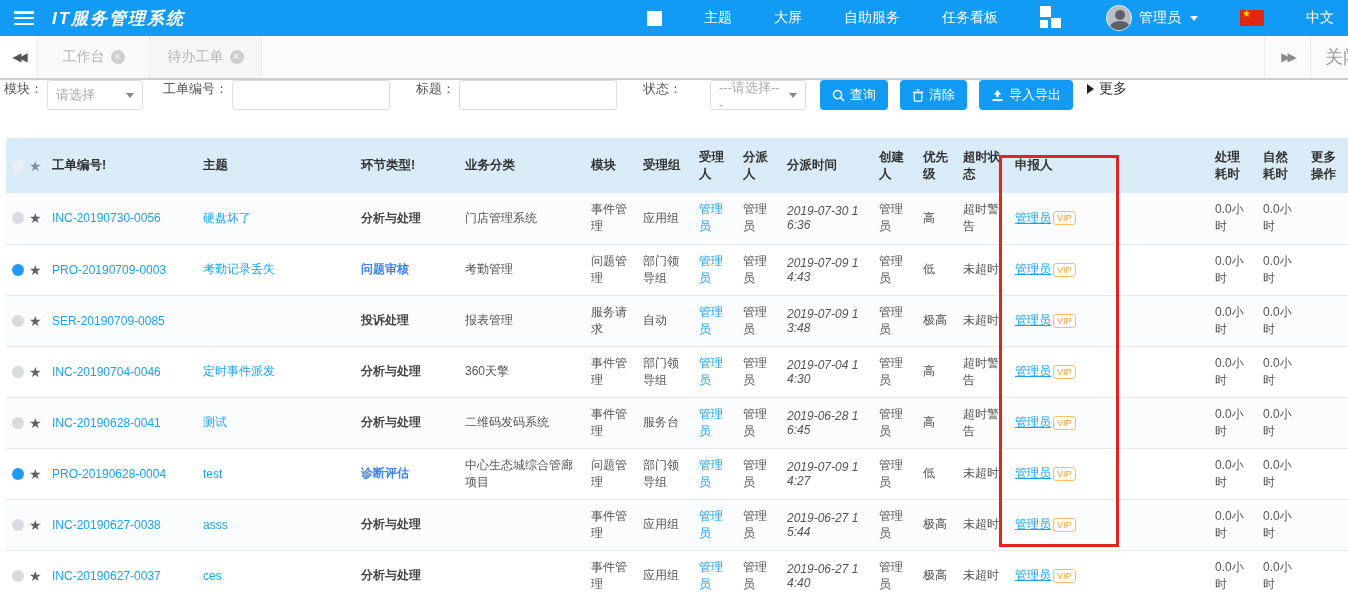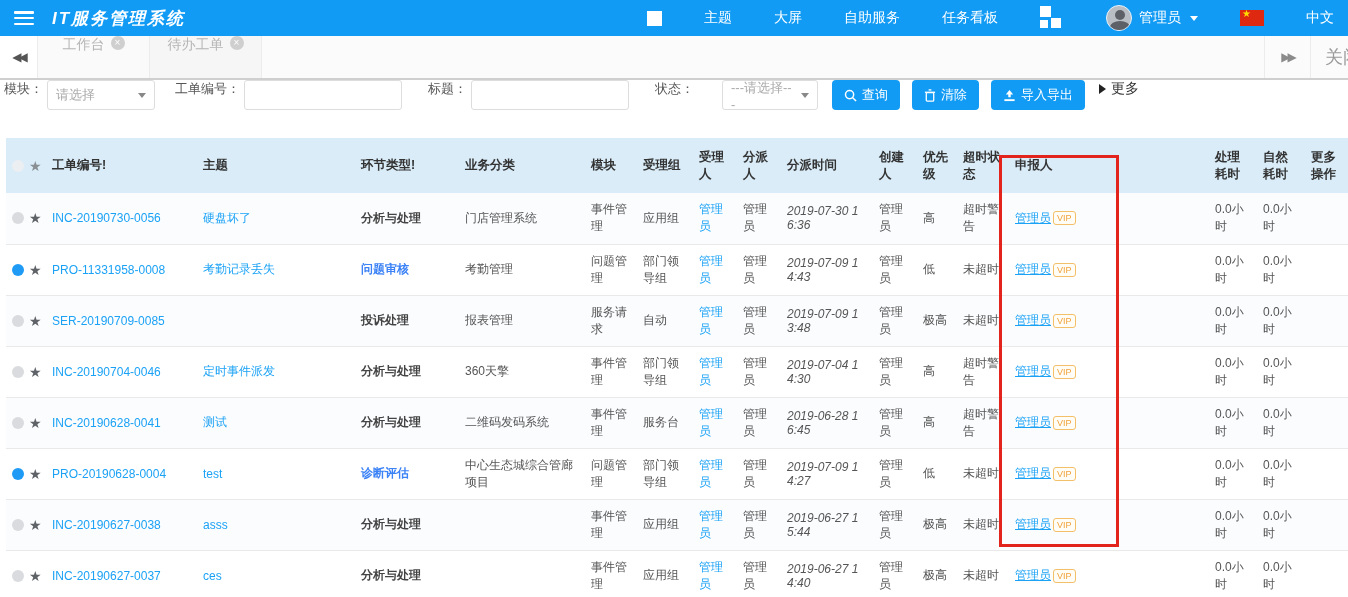--- a/index.html
+++ b/index.html
@@ -28,39 +28,39 @@
   .avatar::after { content:""; position:absolute; left:3px; top:15px; width:20px; height:12px; border-radius:50% 50% 0 0; background:#5d6066; }
   .caret-down { width:0; height:0; border-left:4px solid transparent; border-right:4px solid transparent; border-top:5px solid #fff; margin-left:2px; }
   .flag { width:24px; height:16px; background:#de2910; position:relative; }
   .flag span { position:absolute; left:2px; top:-2px; color:#ffde00; font-size:10px; }
 
   
   .tabbar { height:44px; background:#fbfbfb; border-bottom:2px solid #cfcfcf;
     display:flex; align-items:stretch; }
   .tab-scroll-btn { width:38px; display:flex; align-items:center; justify-content:center;
     color:#555; font-size:12px; letter-spacing:-3px; cursor:pointer; background:#fff; border-right:1px solid #ececec; }
-  .tab { width:112px; display:flex; justify-content:center; gap:6px;
+  .tab { width:112px; display:flex; align-items:center; justify-content:center; gap:6px;
     color:#b5b5b5; font-size:14px; border-right:1px solid #ececec; background:#fafafa; cursor:pointer; }
   .tab.active { background:#f6f6f6; }
   .circle-x { width:14px; height:14px; border-radius:50%; background:#cfcfcf; color:#fff;
     font-size:10px; line-height:14px; text-align:center; display:inline-block; }
   .tab-right { margin-left:auto; display:flex; align-items:stretch; }
   .tab-fwd { width:46px; display:flex; align-items:center; justify-content:center;
     color:#8b8b8b; font-size:12px; letter-spacing:-3px; background:#fbfbfb; border-left:1px solid #ececec; cursor:pointer; }
   .tab-close { width:38px; display:flex; align-items:center; padding-left:14px;
     color:#9a9a9a; font-size:18px; background:#fbfbfb; border-left:1px solid #ececec;
     white-space:nowrap; overflow:hidden; cursor:pointer; }
 
   
   .filterbar { height:58px; display:flex; align-items:flex-start; padding:0 4px; background:#fff; font-size:13px; color:#555; }
   .f-label { margin-right:4px; white-space:nowrap; }
   .selectbox { height:30px; border:1px solid #ddd; border-radius:3px; background:#fff;
     display:flex; align-items:center; justify-content:space-between; padding:0 8px; color:#aaa; cursor:pointer; }
   .selectbox .sel-caret { width:0; height:0; border-left:4px solid transparent; border-right:4px solid transparent; border-top:5px solid #888; margin-left:8px; }
-  .sel-module { width:108px; margin-right:20px; }
+  .sel-module { width:96px; margin-right:20px; }
   .sel-status { width:96px; margin-right:14px;margin-left:24px; }
   .textinput { height:30px; width:158px; border:1px solid #ddd; border-radius:3px; padding:0 8px; font-size:13px; margin-right:26px; outline:none; }
   .btn { height:30px; border:none; border-radius:4px; background:#119bf5; color:#fff;
     font-size:13px; display:inline-flex; align-items:center; gap:5px; padding:0 12px; margin-right:12px; cursor:pointer; font-family:inherit; }
   .btn svg { display:block; }
   .more-link { display:flex; align-items:center; gap:5px; color:#333; font-size:14px; cursor:pointer; margin-left:2px; }
   .more-arrow { width:0; height:0; border-top:5px solid transparent; border-bottom:5px solid transparent; border-left:7px solid #222; }
 
   
   .table-wrap { padding:0 6px; }
@@ -243,21 +243,21 @@
     <td class="f-creator">管理员</td>
     <td class="f-pri">高</td>
     <td class="f-timeout">超时警告</td>
     <td class="c-reporter"><a class="lnk u f-reporter">管理员</a><span class="vip f-vip">VIP</span></td>
     <td class="f-proc">0.0小时</td>
     <td class="f-nat">0.0小时</td>
     <td class="f-more"></td>
   </tr>
         <tr>
     <td class="c-sel"><span class="dot blue"></span><span class="star">★</span></td>
-    <td style="padding-left:0"><a class="lnk f-order">PRO-11331958-0008</a></td>
+    <td style="padding-left:0"><a class="lnk f-order">PRO-20190709-0003</a></td>
     <td><a class="lnk f-subject">考勤记录丢失</a></td>
     <td class="f-step red">问题审核</td>
     <td class="f-cat">考勤管理</td>
     <td class="f-mod">问题管理</td>
     <td class="f-grp">部门领导组</td>
     <td><a class="lnk f-person">管理员</a></td>
     <td class="f-disp">管理员</td>
     <td class="f-time">2019-07-09 14:43</td>
     <td class="f-creator">管理员</td>
     <td class="f-pri">低</td>

